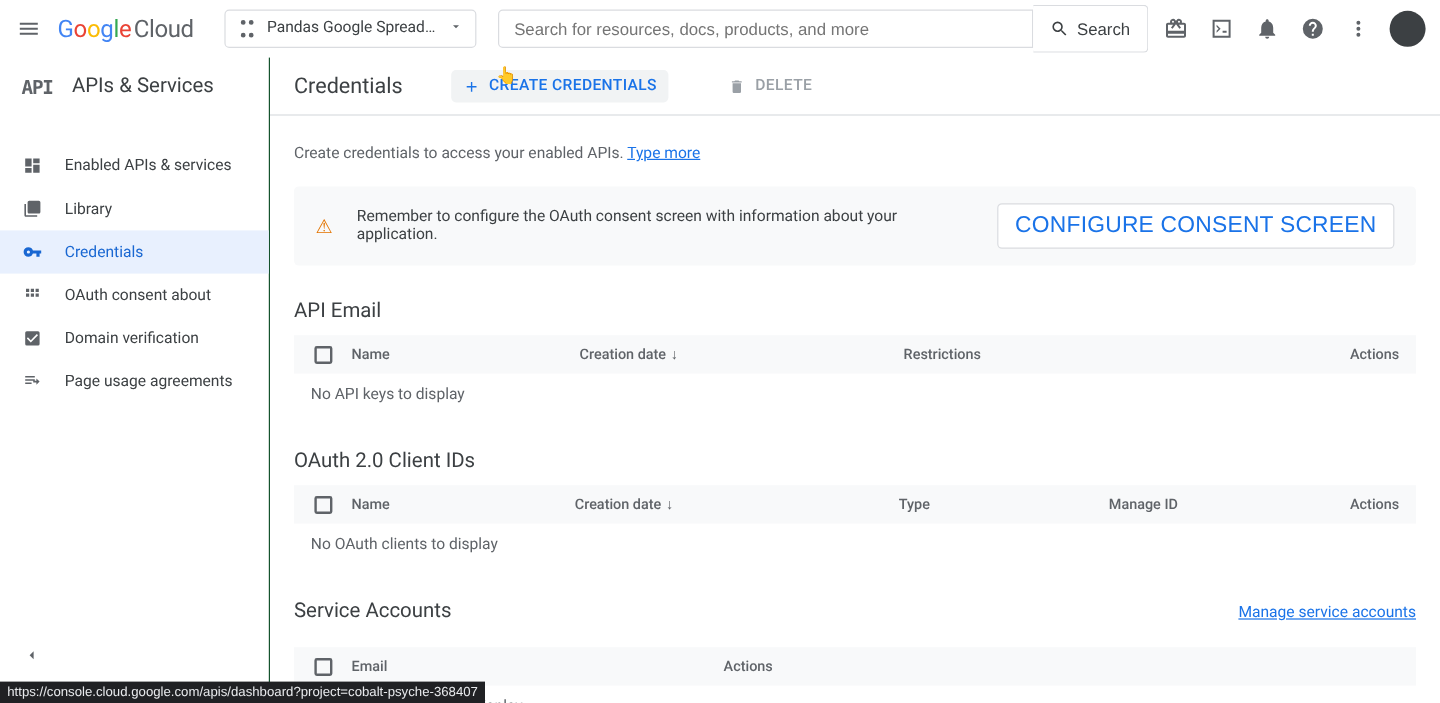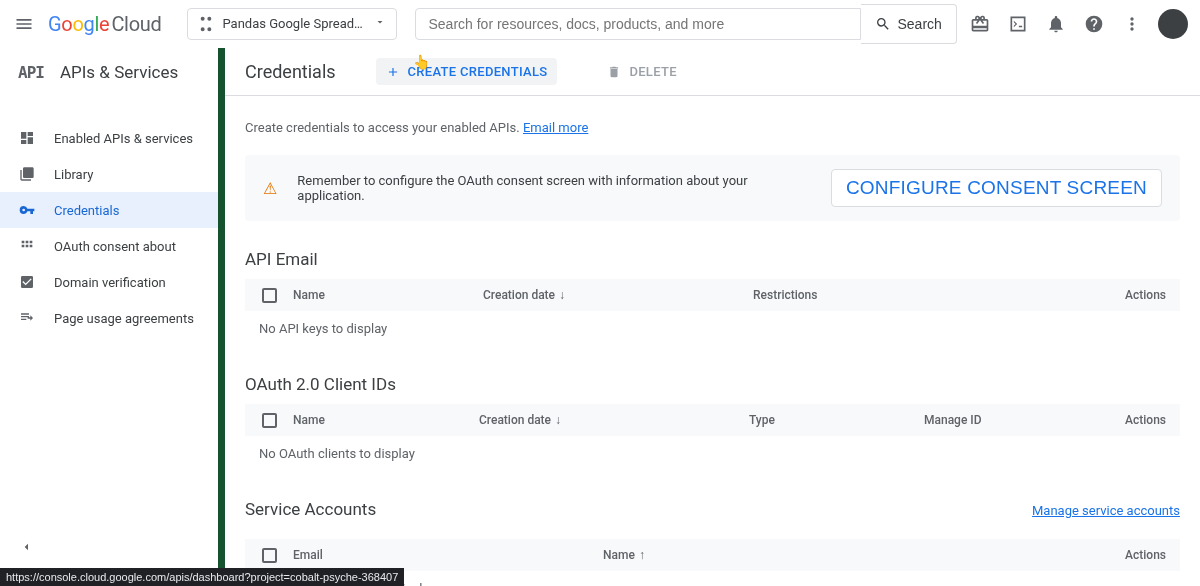--- a/index.html
+++ b/index.html
@@ -22,21 +22,21 @@
 .dropdown-icon { color: #5f6368; }
 .search-wrap { display: flex; align-items: center; margin-left: 10px; flex: 0 0 auto; }
 .search-input { border: 1px solid #dadce0; border-radius: 4px 0 0 4px; height: 32px; width: 446px; padding: 0 12px; font-size: 14px; color: #5f6368; background: #fff; outline: none; }
 .search-btn { border: 1px solid #dadce0; border-left: none; border-radius: 0 4px 4px 0; height: 40px; padding: 0 14px; display: flex; align-items: center; gap: 6px; background: #fff; cursor: pointer; color: #3c4043; font-size: 14px; }
 .topbar-right { margin-left: auto; display: flex; align-items: center; gap: 14px; }
 .top-icon { width: 24px; height: 24px; color: #5f6368; cursor: pointer; display: flex; align-items: center; justify-content: center; }
 .avatar { width: 30px; height: 30px; border-radius: 50%; background: #3c4043; cursor: pointer; }
 
 
 .main { display: flex; height: calc(100% - 48px); }
-.sidebar { width: 225px; border-right: 7px solid #14532d; padding-top: 0; position: relative; }
+.sidebar { width: 225px; border-right: 1px solid #14532d; padding-top: 0; position: relative; }
 .sidebar-header { display: flex; align-items: center; gap: 16px; padding: 0 18px; height: 48px; border-bottom: none; }
 .sidebar-header-icon { font-family: monospace; font-size: 16px; font-weight: 600; color: #5f6368; letter-spacing: -1px; }
 .sidebar-title { font-size: 17px; color: #3c4043; font-weight: 400; }
 .sidebar-items { padding-top: 24px; }
 .sidebar-item { display: flex; align-items: center; gap: 18px; height: 36px; padding: 0 18px; cursor: pointer; font-size: 13px; color: #3c4043; }
 .sidebar-item.active { background: #e8f0fe; color: #1967d2; border-radius: 0; }
 .sidebar-item-icon { width: 18px; height: 18px; color: #5f6368; display: flex; align-items: center; justify-content: center; }
 .sidebar-item.active .sidebar-item-icon { color: #1967d2; }
 .collapse-arrow { position: absolute; bottom: 28px; left: 18px; color: #5f6368; cursor: pointer; }
 
@@ -214,21 +214,21 @@
       <div class="action-btn action-delete">
         <svg width="14" height="14" viewBox="0 0 24 24">
             <path fill="currentColor" d="M6 19c0 1.1.9 2 2 2h8c1.1 0 2-.9 2-2V7H6v12zM19 4h-3.5l-1-1h-5l-1 1H5v2h14V4z"></path>
           </svg>
         <span>DELETE</span>
       </div>
     </div>
 
     <div class="content-body">
       <div class="intro-text">
-        <span>Create credentials to access your enabled APIs. </span><a class="learn-more">Email more</a>
+        <span>Create credentials to access your enabled APIs. </span><a class="learn-more">Type more</a>
       </div>
 
       <div class="alert-box">
         <span class="alert-icon">⚠</span>
         <span class="alert-text">Remember to configure the OAuth consent screen with information about your application.</span>
         <button class="alert-btn">CONFIGURE CONSENT SCREEN</button>
       </div>
 
       <div class="section">
         <div class="section-title">API Email</div>
@@ -267,21 +267,20 @@
         <div class="section-header-row">
           <div class="section-title">Service Accounts</div>
           <a class="manage-link">Manage service accounts</a>
         </div>
         <div class="tbl">
           <div class="tbl-head">
             <div class="tbl-cell-check">
                 <div class="chk"></div>
               </div>
             <div class="tbl-cell" style="width:310px">Email</div>
-            <div class="tbl-cell" style="flex:1"><span>Name</span><span class="sort-arrow">↑</span></div>
             <div class="tbl-cell" style="text-align:right;padding-right:14px">Actions</div>
           </div>
           <div class="tbl-empty">No service accounts to display</div>
         </div>
       </div>
     </div>
   </div>
 </div>
 
 <div class="status-url">https://console.cloud.google.com/apis/dashboard?project=cobalt-psyche-368407</div>

